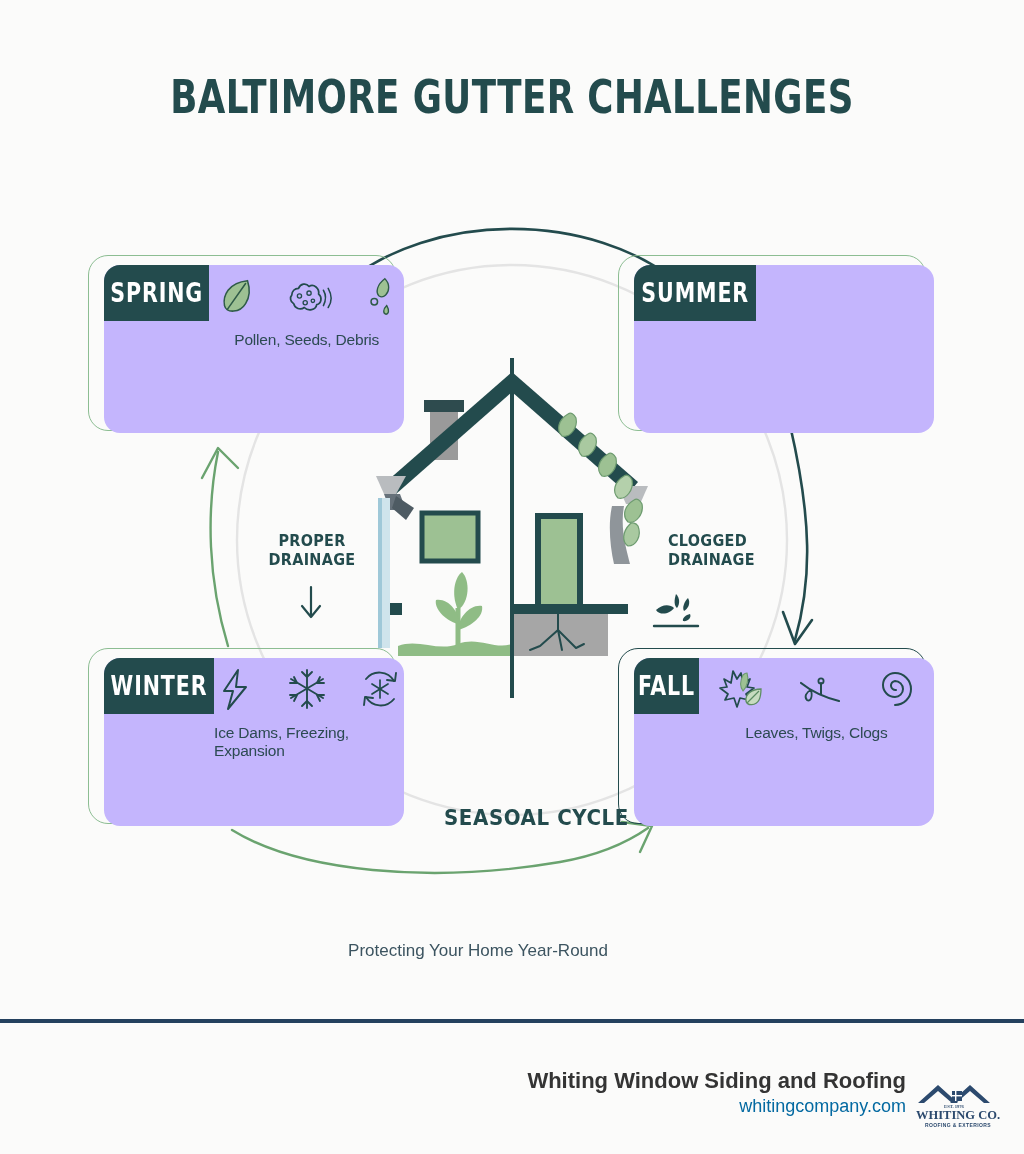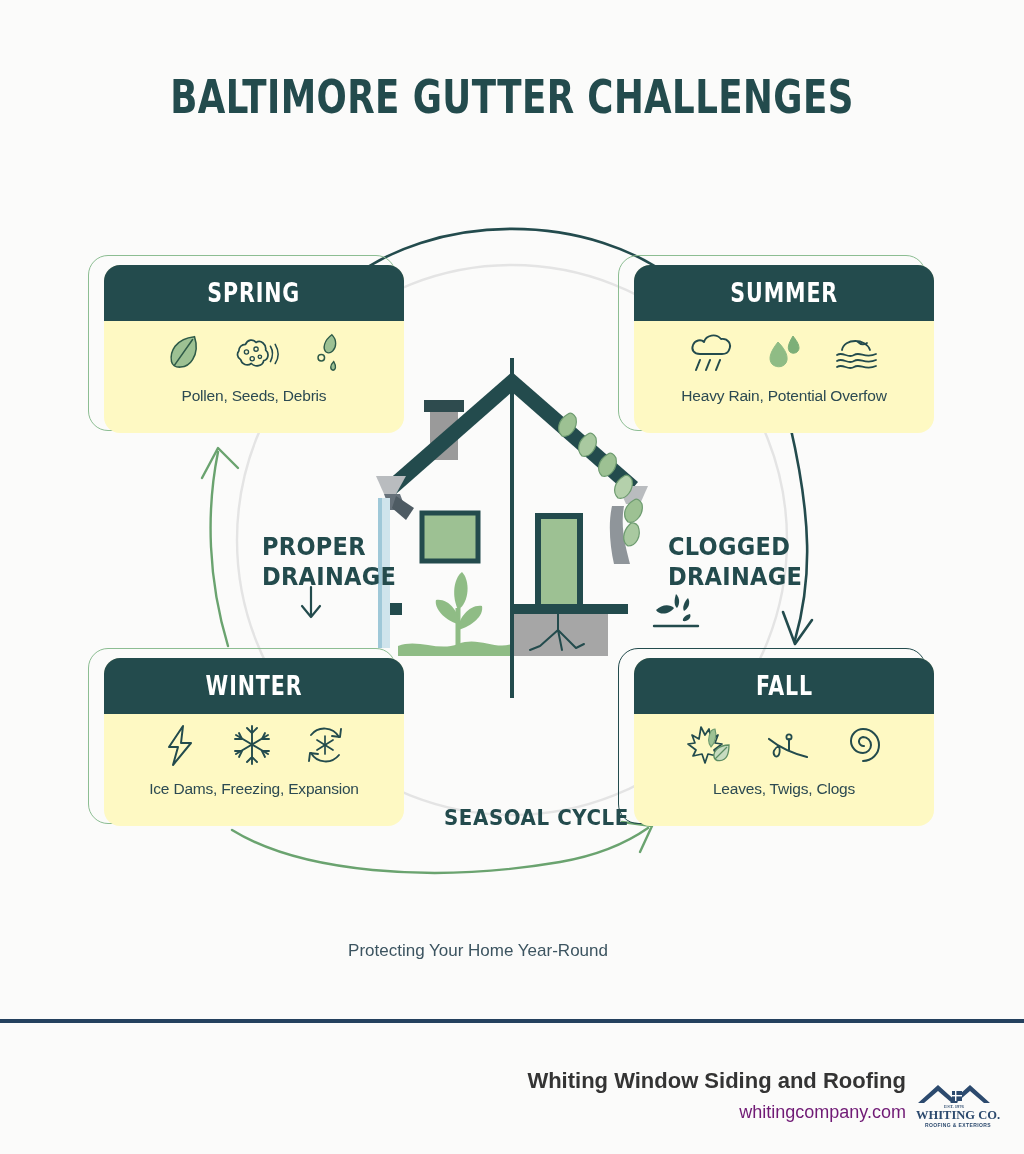--- a/index.html
+++ b/index.html
@@ -41,25 +41,25 @@
     width: 1024px;
     height: 1020px;
     pointer-events: none;
   }
 
   
   .season-card {
     position: absolute;
     width: 300px;
     height: 168px;
-    background: #fef9c3;
+    background: #c4b5fd;
     border-radius: 16px;
     overflow: hidden;
     display: flex;
-    flex-direction: column;
+    flex-direction: row;
   }
   .card-outer {
     position: absolute;
     width: 308px;
     height: 176px;
     border-radius: 20px;
     border: 1.6px solid #8cbd92;
   }
   .card-outer.dark { border-color: #234b4d; }
 
@@ -113,21 +113,21 @@
     left: 362px;
     top: 358px;
     width: 300px;
     height: 340px;
   }
 
   
   .center-label {
     position: absolute;
     font-family: "DejaVu Sans Condensed", "Liberation Sans Narrow", "Liberation Sans", sans-serif;
-    font-size: 25px;
+    font-size: 16px;
     font-weight: bold;
     color: #234b4d;
     line-height: 1.18;
     letter-spacing: 0.3px;
   }
   #label-drainage { left: 262px; top: 532px; text-align: center; width: 100px; }
   #label-clogged  { left: 668px; top: 532px; text-align: left;  width: 110px; }
 
   #seasonal-cycle-label {
     position: absolute;
@@ -175,23 +175,23 @@
     text-align: right;
   }
   #brand-name {
     font-size: 22px;
     font-weight: bold;
     color: #343434;
     font-family: "Liberation Sans", sans-serif;
     white-space: nowrap;
   }
   #brand-url {
-    margin-top: 8px;
+    margin-top: 2px;
     font-size: 18px;
-    color: #701a75;
+    color: #0369a1;
     font-family: "Liberation Sans", sans-serif;
   }
   #footer-logo {
     position: absolute;
     right: 14px;
     top: 54px;
     width: 96px;
     height: 52px;
   }
 </style>
@@ -248,42 +248,20 @@
         <div class="card-caption">Pollen, Seeds, Debris</div>
       </div>
     </div>
   </div>
 
   <div class="card-pos" id="card-summer-wrap">
     <div class="card-outer"></div>
     <div class="season-card card-inner-pos">
       <div class="card-header">
         <span>SUMMER</span>
-      </div>
-      <div class="card-body">
-        <div class="icon-row">
-          <svg width="50" height="48" viewBox="0 0 50 48">
-            <path d="M14 26 C8 26 5 22 7 17 C9 12 15 11 18 14 C20 7 30 5 35 11 C42 10 46 16 43 22 C42 25 39 26 36 26 Z" fill="none" stroke="#234b4d" stroke-width="1.9" stroke-linejoin="round"></path>
-            <path d="M14 32 L10 42" stroke="#234b4d" stroke-width="2" stroke-linecap="round"></path>
-            <path d="M24 32 L20 42" stroke="#234b4d" stroke-width="2" stroke-linecap="round"></path>
-            <path d="M34 32 L30 42" stroke="#234b4d" stroke-width="2" stroke-linecap="round"></path>
-          </svg>
-          <svg width="44" height="48" viewBox="0 0 44 48">
-            <path d="M16 14 C8 24 6 31 10 36 C15 41 24 39 25 32 C26 26 21 19 16 14 Z" fill="#8fbc85" stroke="#8fbc85" stroke-width="1"></path>
-            <path d="M31 8 C26 16 25 21 28 24 C32 27 37 24 37 20 C37 16 34 12 31 8 Z" fill="#7daf78" stroke="#7daf78" stroke-width="1"></path>
-          </svg>
-          <svg width="50" height="48" viewBox="0 0 50 48">
-            <path d="M10 22 C12 10 34 10 38 22" fill="none" stroke="#234b4d" stroke-width="1.8" stroke-linecap="round"></path>
-            <path d="M26 14 C29 17 32 17 35 15" fill="none" stroke="#234b4d" stroke-width="1.8" stroke-linecap="round"></path>
-            <path d="M5 27 C11 23 16 31 22 27 C28 23 33 31 44 26" fill="none" stroke="#234b4d" stroke-width="1.8" stroke-linecap="round"></path>
-            <path d="M5 33 C11 29 16 37 22 33 C28 29 33 37 44 32" fill="none" stroke="#234b4d" stroke-width="1.8" stroke-linecap="round"></path>
-            <path d="M5 39 C11 35 16 43 22 39 C28 35 33 43 44 38" fill="none" stroke="#234b4d" stroke-width="1.8" stroke-linecap="round"></path>
-          </svg>
-        </div>
-        <div class="card-caption">Heavy Rain, Potential Overfow</div>
       </div>
     </div>
   </div>
 
   <div class="card-pos" id="card-winter-wrap">
     <div class="card-outer"></div>
     <div class="season-card card-inner-pos">
       <div class="card-header">
         <span>WINTER</span>
       </div>

